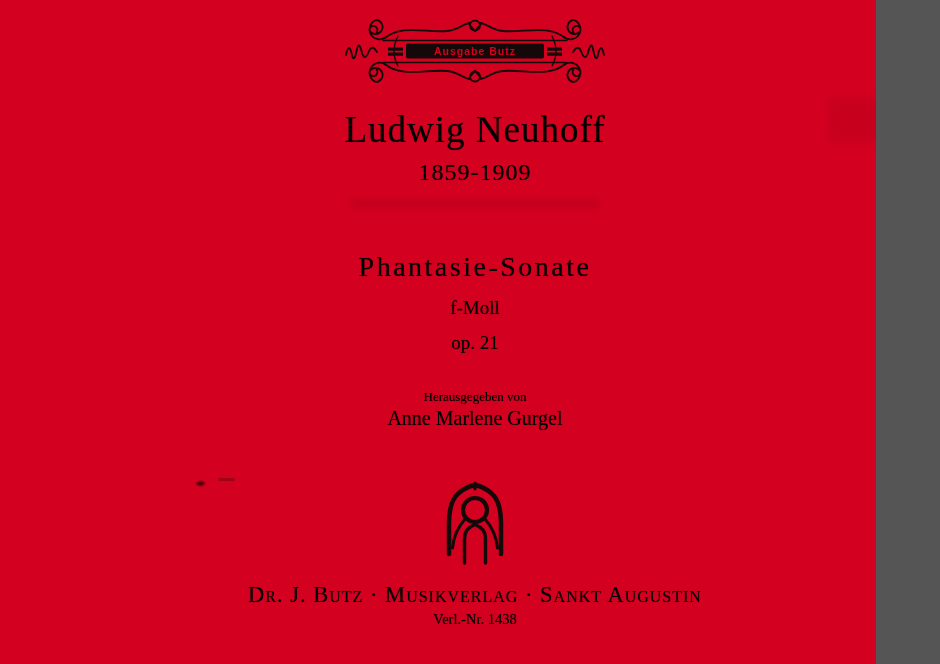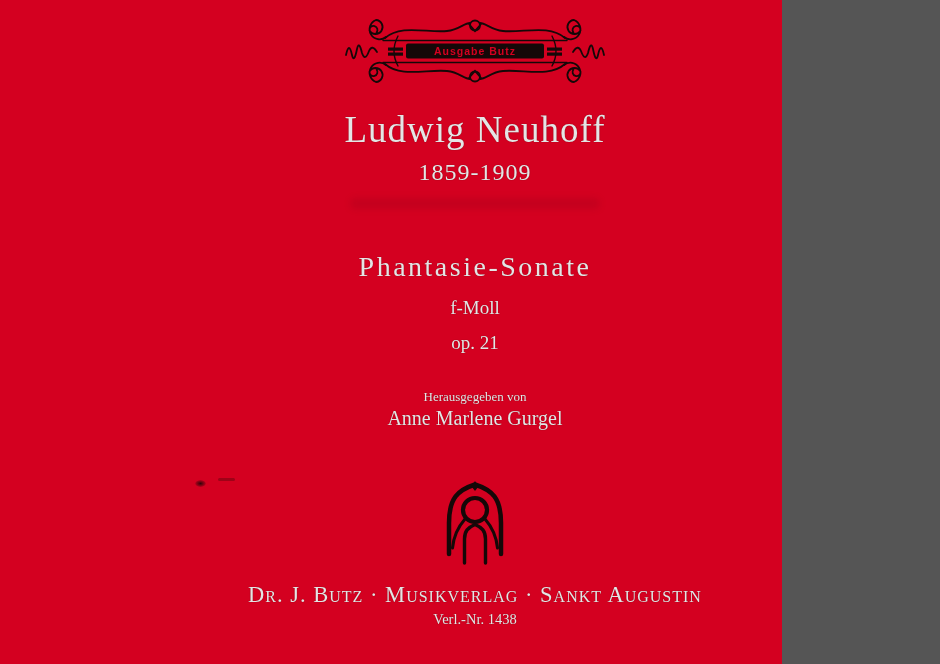--- a/index.html
+++ b/index.html
@@ -1,22 +1,22 @@
 <!DOCTYPE html>
 <html><head>
 <meta charset="utf-8">
 <style>
   html,body{margin:0;padding:0;background:#555;}
   .cover{
     position:relative;
-    width:782px;height:664px;
+    width:876px;height:664px;
     background:#d40020;
     overflow:hidden;
     font-family:"Liberation Serif","DejaVu Serif",serif;
-    color:#e5e5e5;
+    color:#000000;
   }
   .center{
     position:absolute;
     left:5px;               
     width:940px;
     text-align:center;
     text-shadow:0 0 1px rgba(55,0,8,.65);
     white-space:nowrap;
   }
   .composer-name{top:108px;font-size:37px;letter-spacing:1px;}

